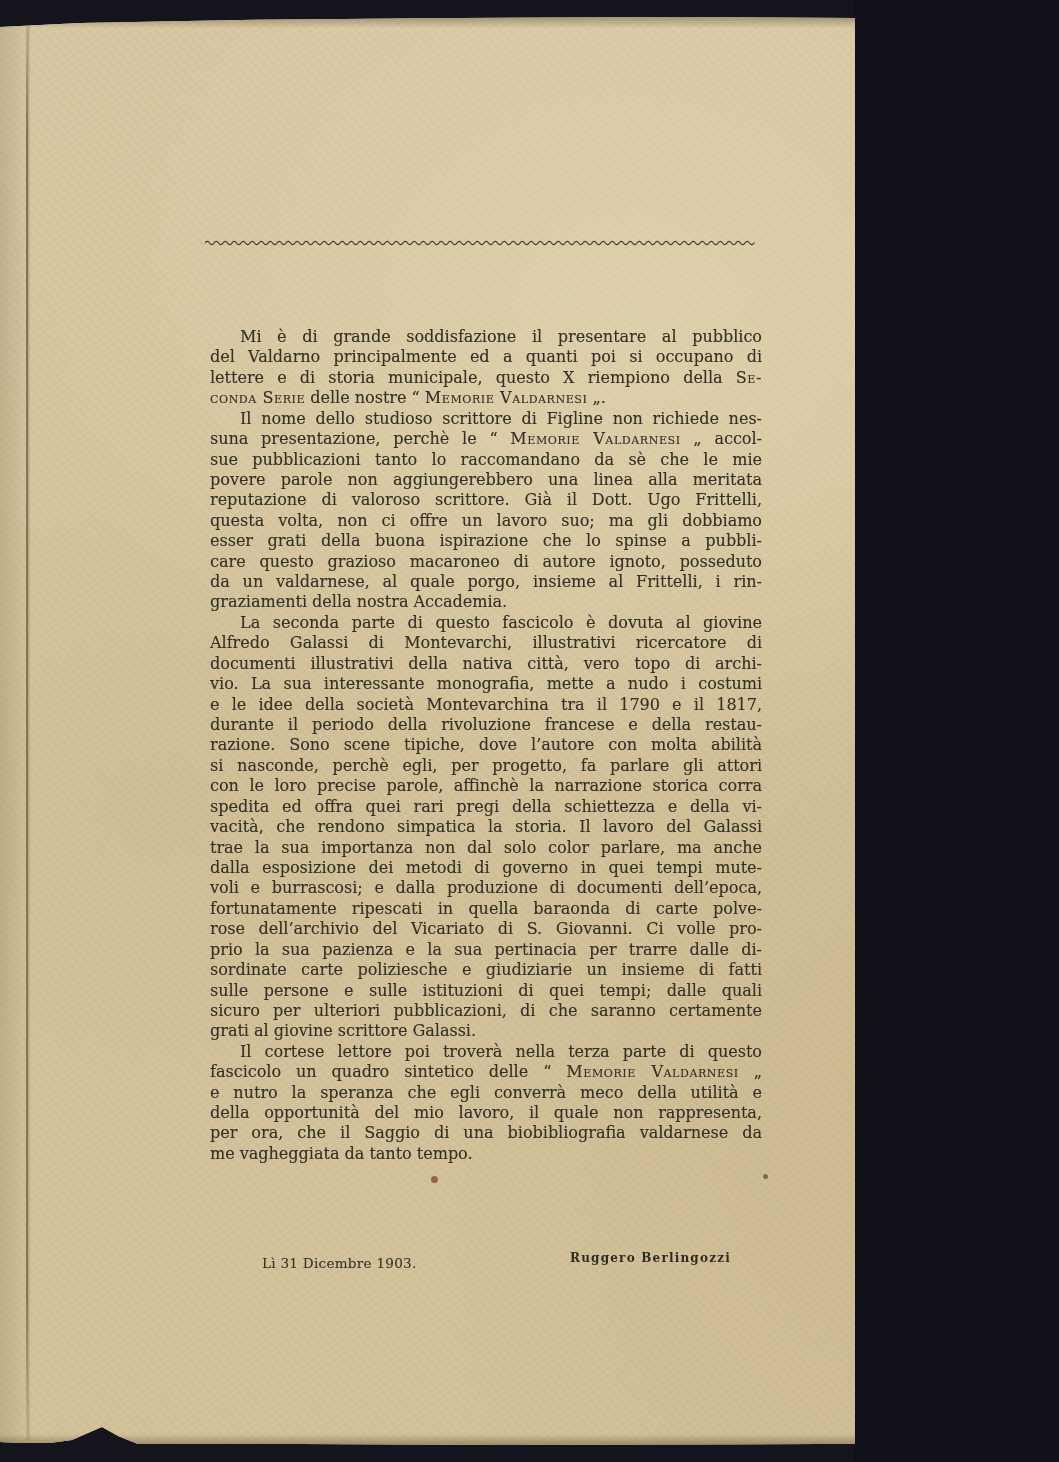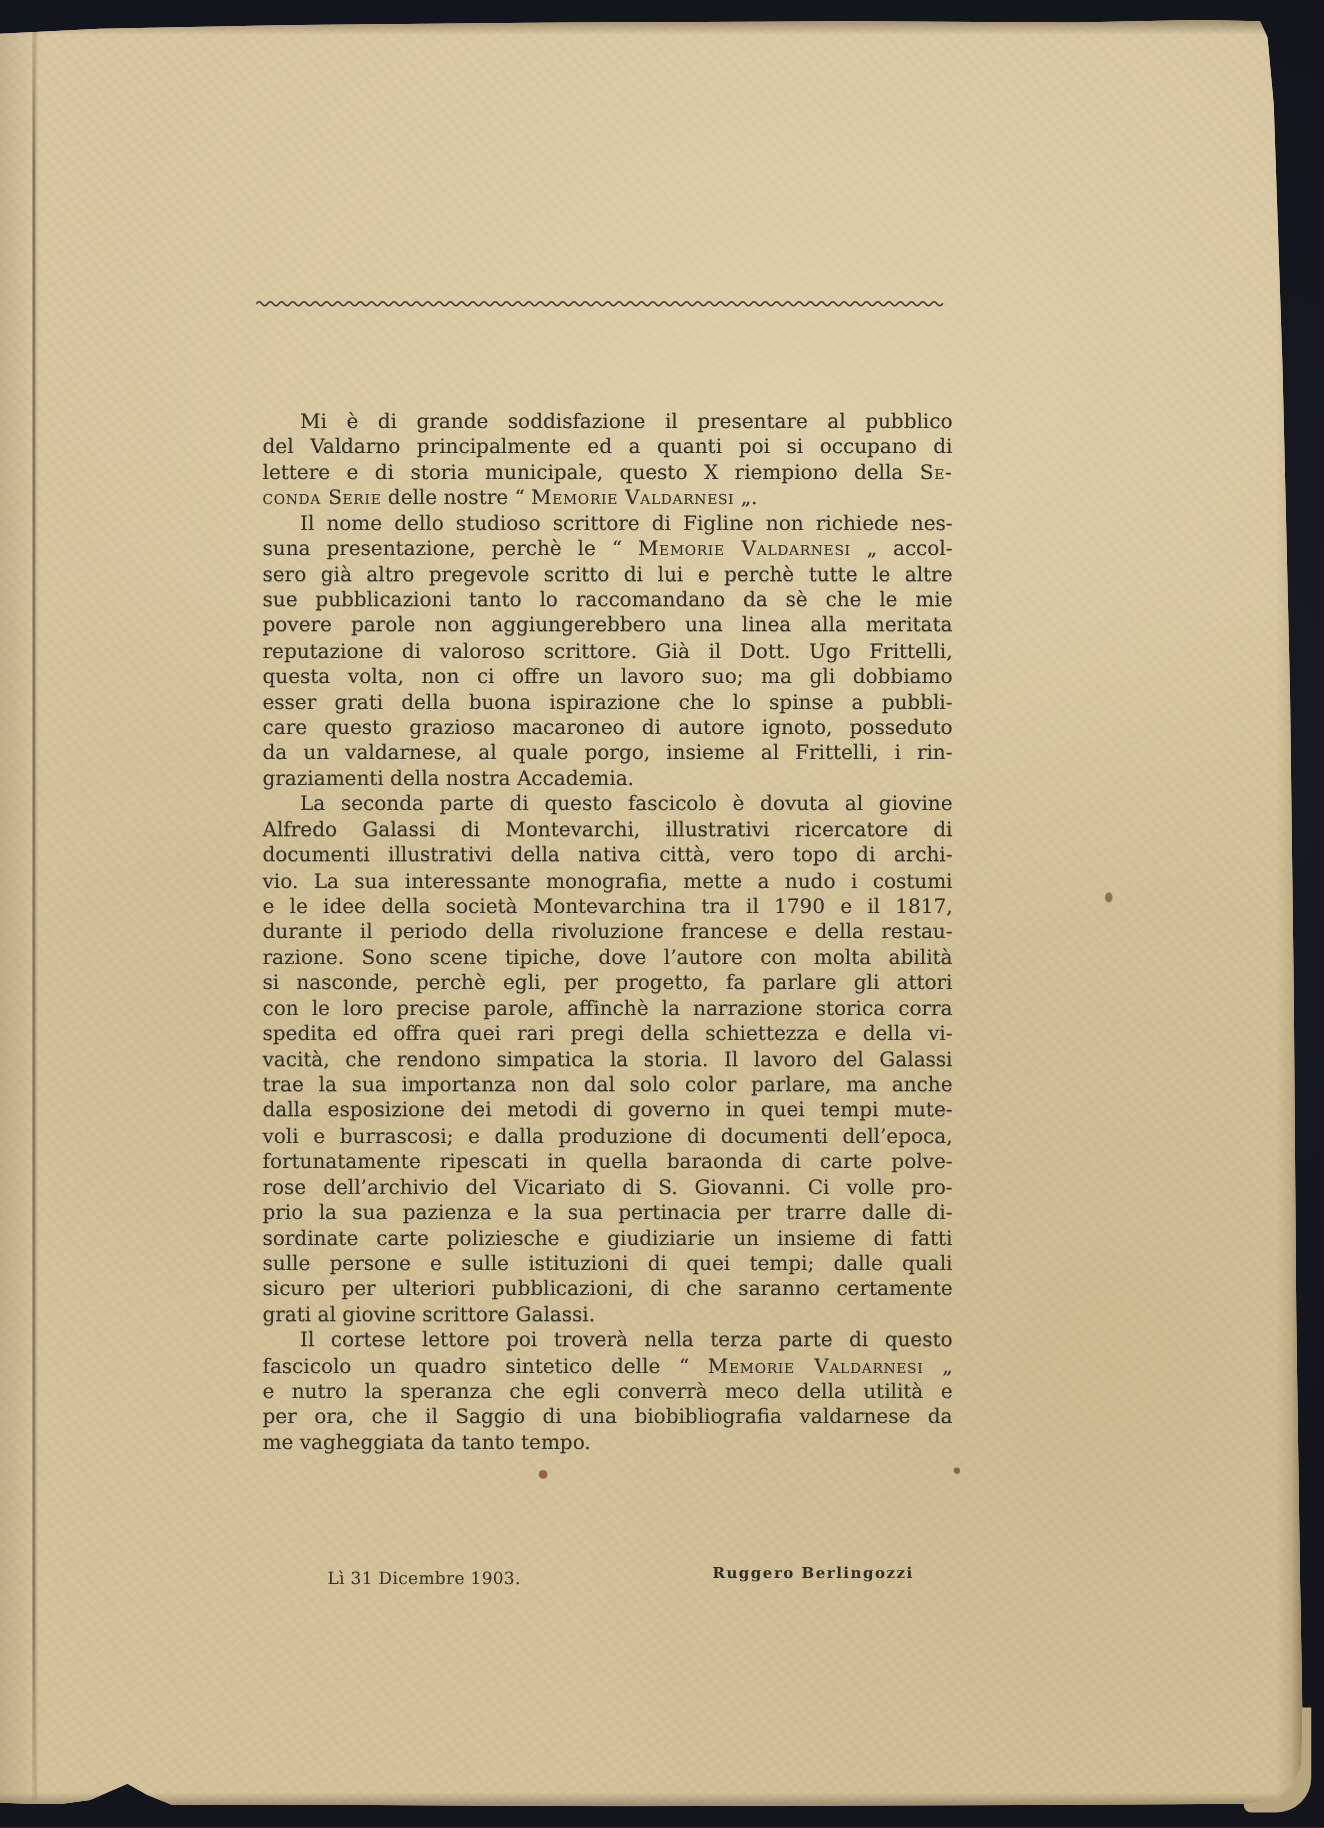--- a/index.html
+++ b/index.html
@@ -1,17 +1,17 @@
 <!DOCTYPE html>
 <html><head>
 <meta charset="utf-8">
 <style>
   html,body{margin:0;padding:0;background:#101018;}
   .stage{
-    position:relative;width:1059px;height:1462px;overflow:hidden;
+    position:relative;width:855px;height:1462px;overflow:hidden;
     background:
       radial-gradient(1200px 900px at 70% 40%, rgba(38,38,54,.35), rgba(0,0,0,0) 70%),
       #14141d;
     font-family:"DejaVu Serif","Liberation Serif",serif;
   }
   
   .paper{
     position:absolute;left:0;top:14px;width:1047px;height:1432px;
     background-color:#d4c39c;
     background-image:
@@ -89,21 +89,20 @@
     <div class="text-block">
         <div class="paragraph">
           <div class="line first"><span>Mi è di grande soddisfazione il presentare al pubblico</span></div>
           <div class="line"><span>del Valdarno principalmente ed a quanti poi si occupano di</span></div>
           <div class="line"><span>lettere e di storia municipale, questo X riempiono della </span><span class="sc">Se-</span></div>
           <div class="line last"><span class="sc">conda Serie</span><span> delle nostre “ </span><span class="sc">Memorie Valdarnesi</span><span> „.</span></div>
         </div>
         <div class="paragraph">
           <div class="line first"><span>Il nome dello studioso scrittore di Figline non richiede nes-</span></div>
           <div class="line"><span>suna presentazione, perchè le “ </span><span class="sc">Memorie Valdarnesi</span><span> „ accol-</span></div>
-          <div class="line"><span>sero già altro pregevole scritto di lui e perchè tutte le altre</span></div>
           <div class="line"><span>sue pubblicazioni tanto lo raccomandano da sè che le mie</span></div>
           <div class="line"><span>povere parole non aggiungerebbero una linea alla meritata</span></div>
           <div class="line"><span>reputazione di valoroso scrittore. Già il Dott. Ugo Frittelli,</span></div>
           <div class="line"><span>questa volta, non ci offre un lavoro suo; ma gli dobbiamo</span></div>
           <div class="line"><span>esser grati della buona ispirazione che lo spinse a pubbli-</span></div>
           <div class="line"><span>care questo grazioso macaroneo di autore ignoto, posseduto</span></div>
           <div class="line"><span>da un valdarnese, al quale porgo, insieme al Frittelli, i rin-</span></div>
           <div class="line last"><span>graziamenti della nostra Accademia.</span></div>
         </div>
         <div class="paragraph">
@@ -126,20 +125,21 @@
           <div class="line"><span>prio la sua pazienza e la sua pertinacia per trarre dalle di-</span></div>
           <div class="line"><span>sordinate carte poliziesche e giudiziarie un insieme di fatti</span></div>
           <div class="line"><span>sulle persone e sulle istituzioni di quei tempi; dalle quali</span></div>
           <div class="line"><span>sicuro per ulteriori pubblicazioni, di che saranno certamente</span></div>
           <div class="line last"><span>grati al giovine scrittore Galassi.</span></div>
         </div>
         <div class="paragraph">
           <div class="line first"><span>Il cortese lettore poi troverà nella terza parte di questo</span></div>
           <div class="line"><span>fascicolo un quadro sintetico delle “ </span><span class="sc">Memorie Valdarnesi</span><span> „</span></div>
           <div class="line"><span>e nutro la speranza che egli converrà meco della utilità e</span></div>
+          <div class="line"><span>della opportunità del mio lavoro, il quale non rappresenta,</span></div>
           <div class="line"><span>per ora, che il </span><span class="it">Saggio</span><span> di una biobibliografia valdarnese da</span></div>
           <div class="line last"><span>me vagheggiata da tanto tempo.</span></div>
         </div>
       </div>
 
     <div class="date-line">Lì 31 Dicembre 1903.</div>
     <div class="signature">Ruggero Berlingozzi</div>
 
     <div class="speck s1"></div>
     <div class="speck s2"></div>

